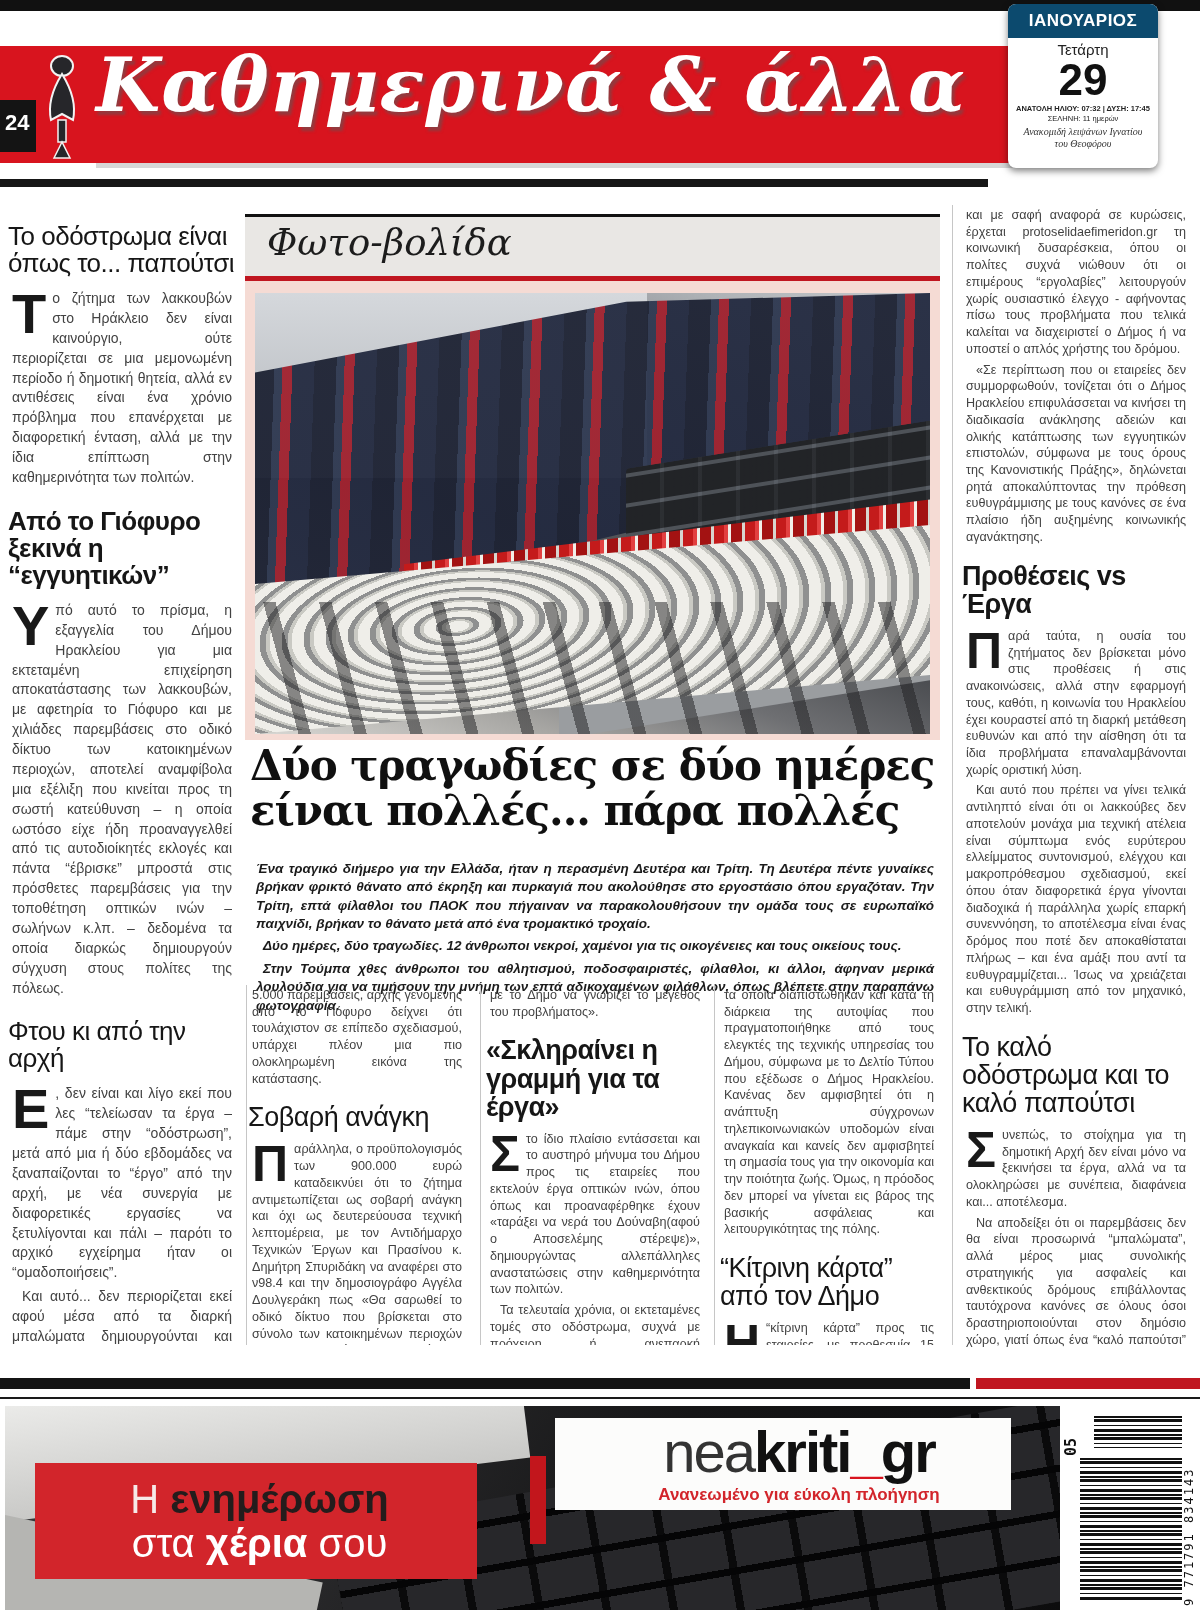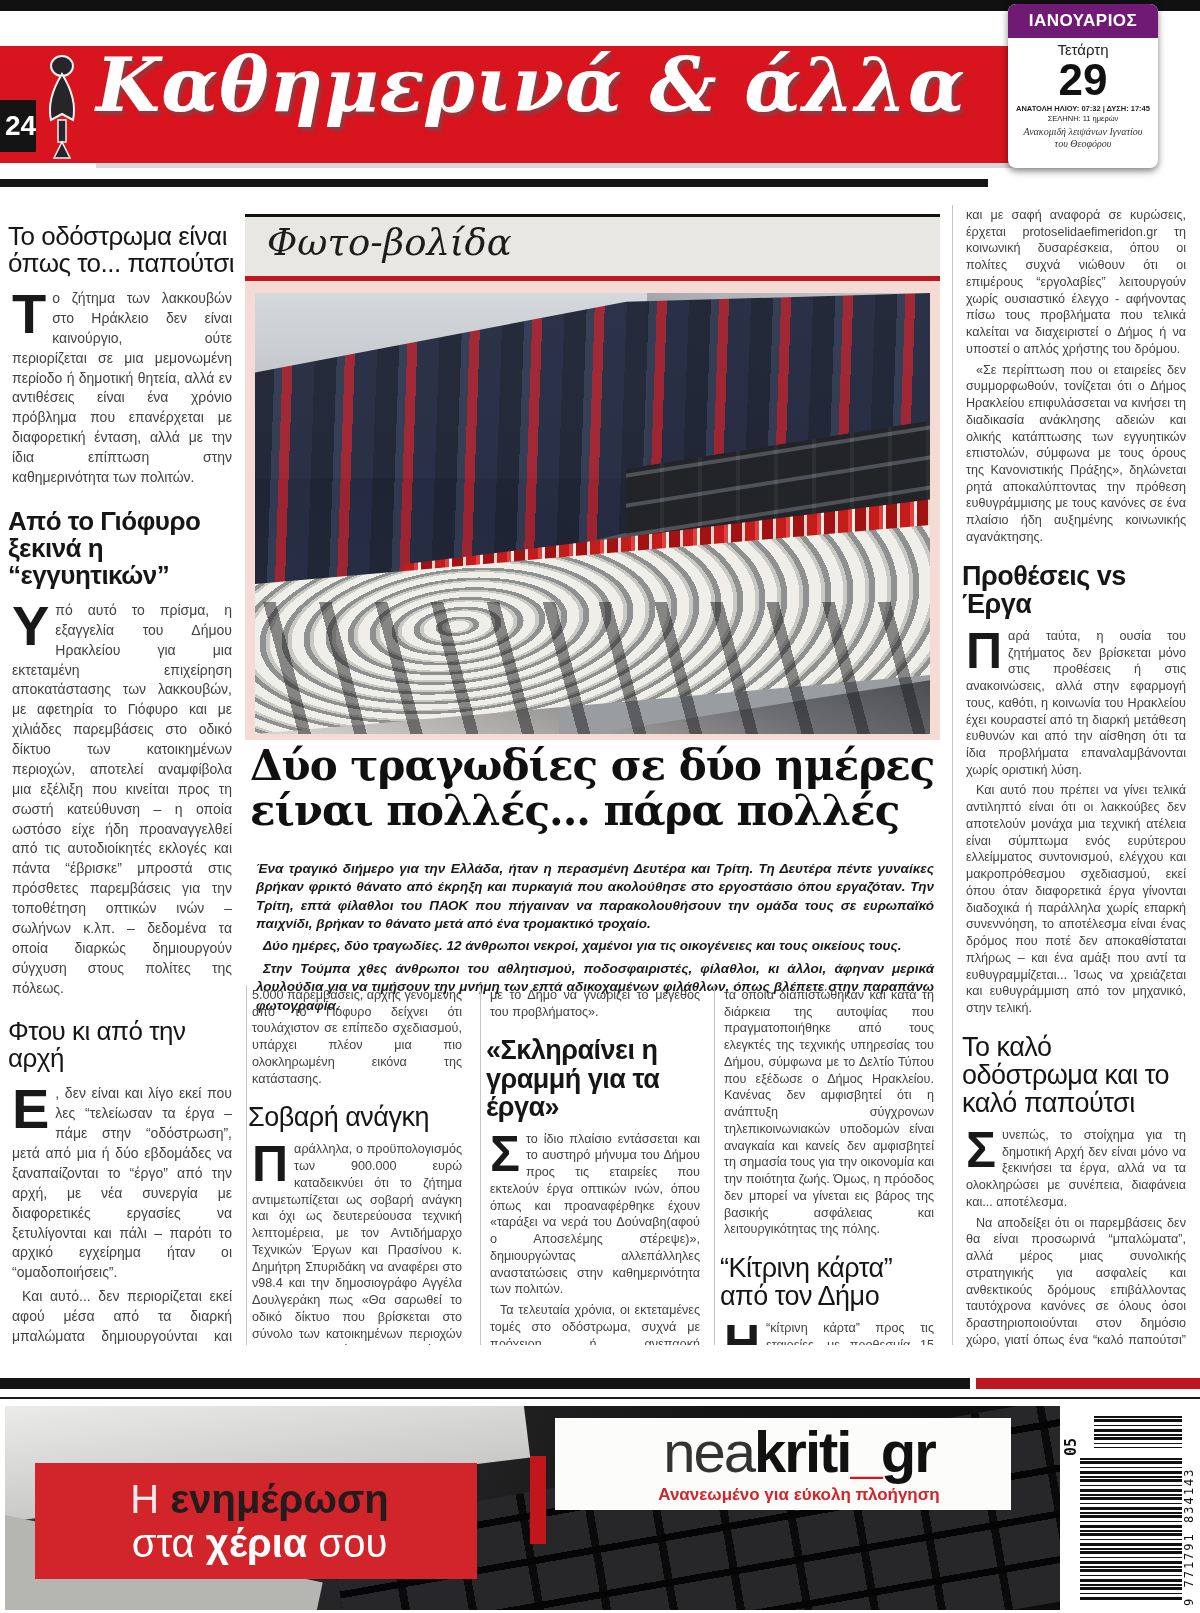--- a/index.html
+++ b/index.html
@@ -7,27 +7,27 @@
   .page{position:relative;width:1200px;height:1613px;background:#fff;overflow:hidden;}
 
   
   .top-rule{position:absolute;left:0;top:0;width:1200px;height:11px;background:#111;}
   .banner{position:absolute;left:0;top:46px;width:1133px;height:117px;background:#d8141e;}
   .banner-title{position:absolute;left:96px;top:-4px;font-family:"DejaVu Serif","Liberation Serif",serif;
     font-style:italic;font-weight:bold;font-size:74px;color:#fff;letter-spacing:1px;
     text-shadow:3px 4px 3px rgba(90,90,90,.55);white-space:nowrap;}
   .banner-shadow{position:absolute;left:96px;top:163px;width:1037px;height:5px;background:#c9c9c9;opacity:.75;}
   .pagenum-back{position:absolute;left:0;top:100px;width:36px;height:52px;background:#141414;}
-  .page-num{position:absolute;left:5px;top:110px;font-size:28px;font-weight:bold;color:#fff;}
+  .page-num{position:absolute;left:5px;top:110px;font-size:22px;font-weight:bold;color:#fff;}
   .pen-icon{position:absolute;left:36px;top:54px;}
 
   
   .calendar{position:absolute;left:1008px;top:4px;width:150px;height:164px;background:#fff;border-radius:8px;
     box-shadow:0 3px 7px rgba(0,0,0,.5);overflow:hidden;z-index:6;text-align:center;}
-  .cal-month{height:34px;line-height:34px;background:#701a75;color:#fff;font-weight:bold;font-size:17px;letter-spacing:.5px;}
+  .cal-month{height:34px;line-height:34px;background:#0c4a6e;color:#fff;font-weight:bold;font-size:17px;letter-spacing:.5px;}
   .cal-weekday{font-size:15px;color:#222;margin-top:3px;}
   .cal-day{font-size:44px;font-weight:bold;color:#111;line-height:1.0;}
   .cal-sun{font-size:7.5px;font-weight:bold;color:#222;margin-top:2px;}
   .cal-moon{font-size:7.5px;color:#222;margin-top:1px;}
   .cal-saint{font-family:"Liberation Serif",serif;font-style:italic;font-size:10px;color:#333;margin-top:3px;padding:0 12px;line-height:1.15;}
 
   .header-rule{position:absolute;left:0;top:179px;width:988px;height:8px;background:#161616;}
 
   
   .colbox{position:absolute;overflow:hidden;}

